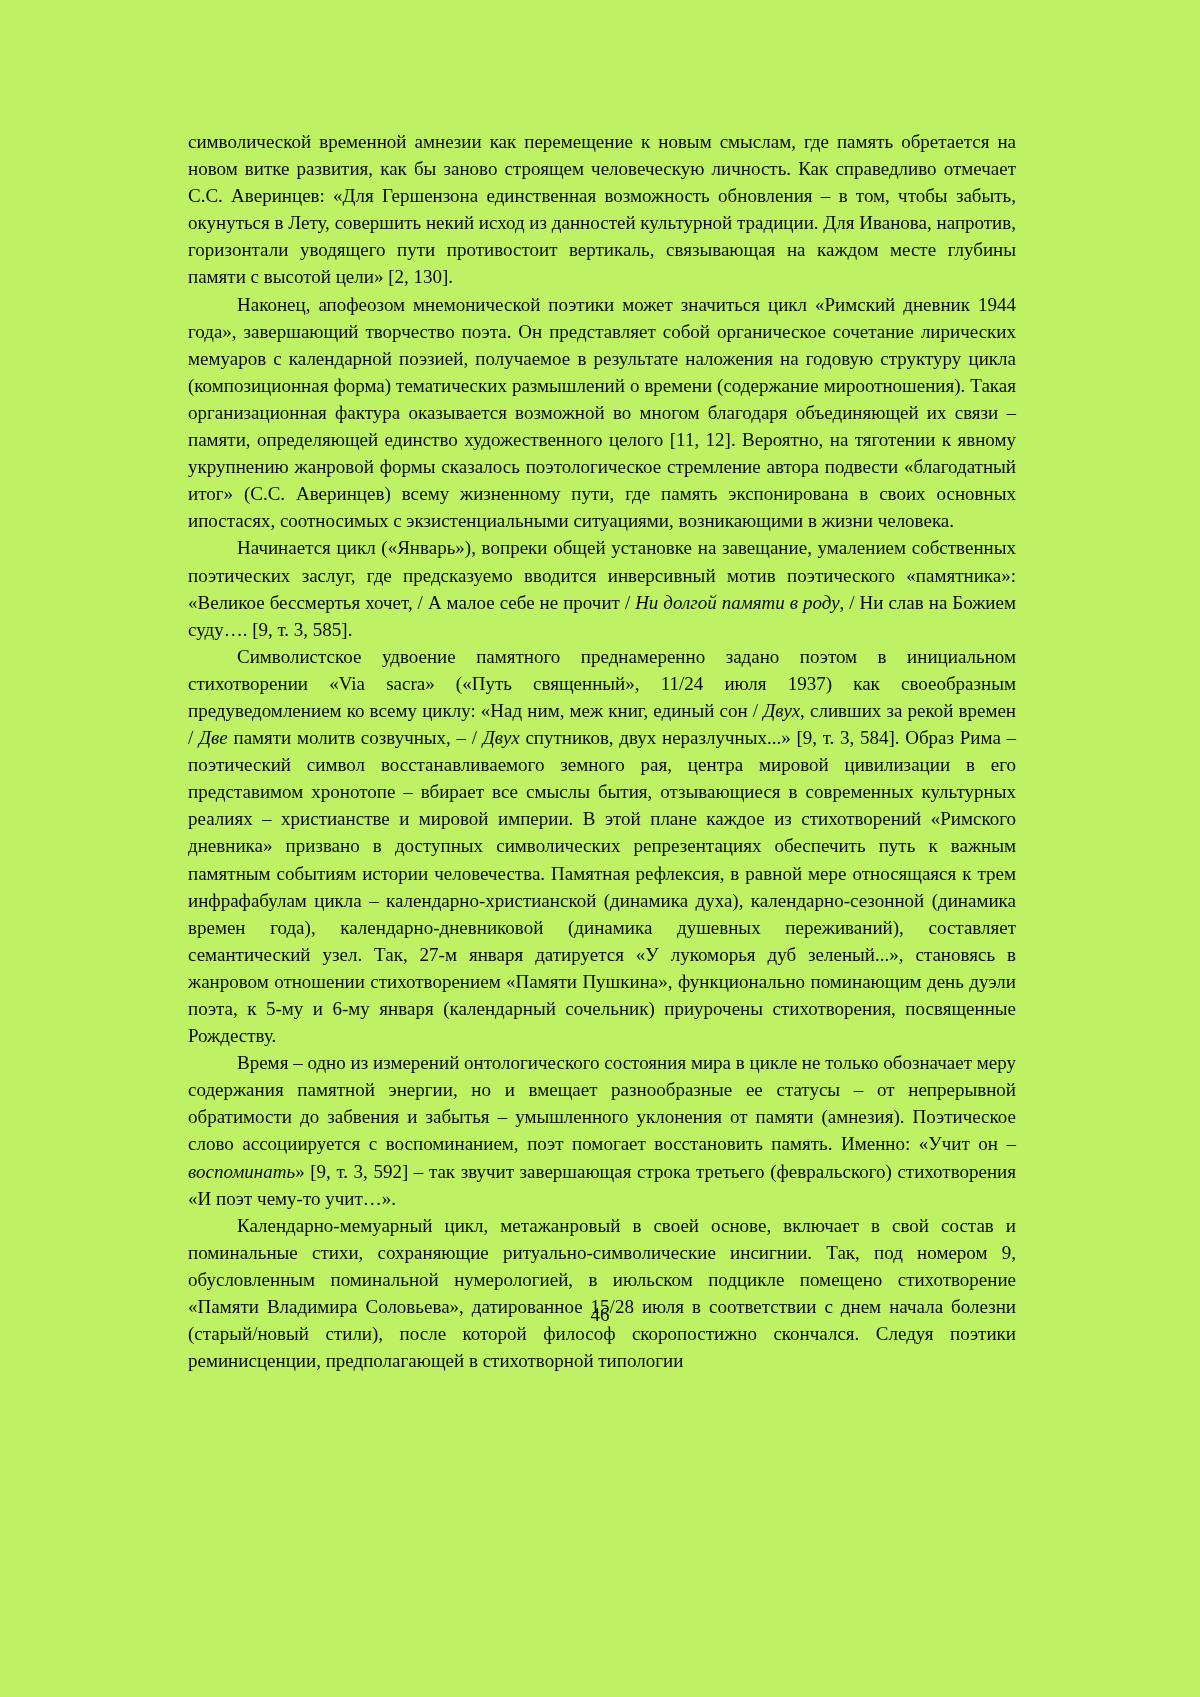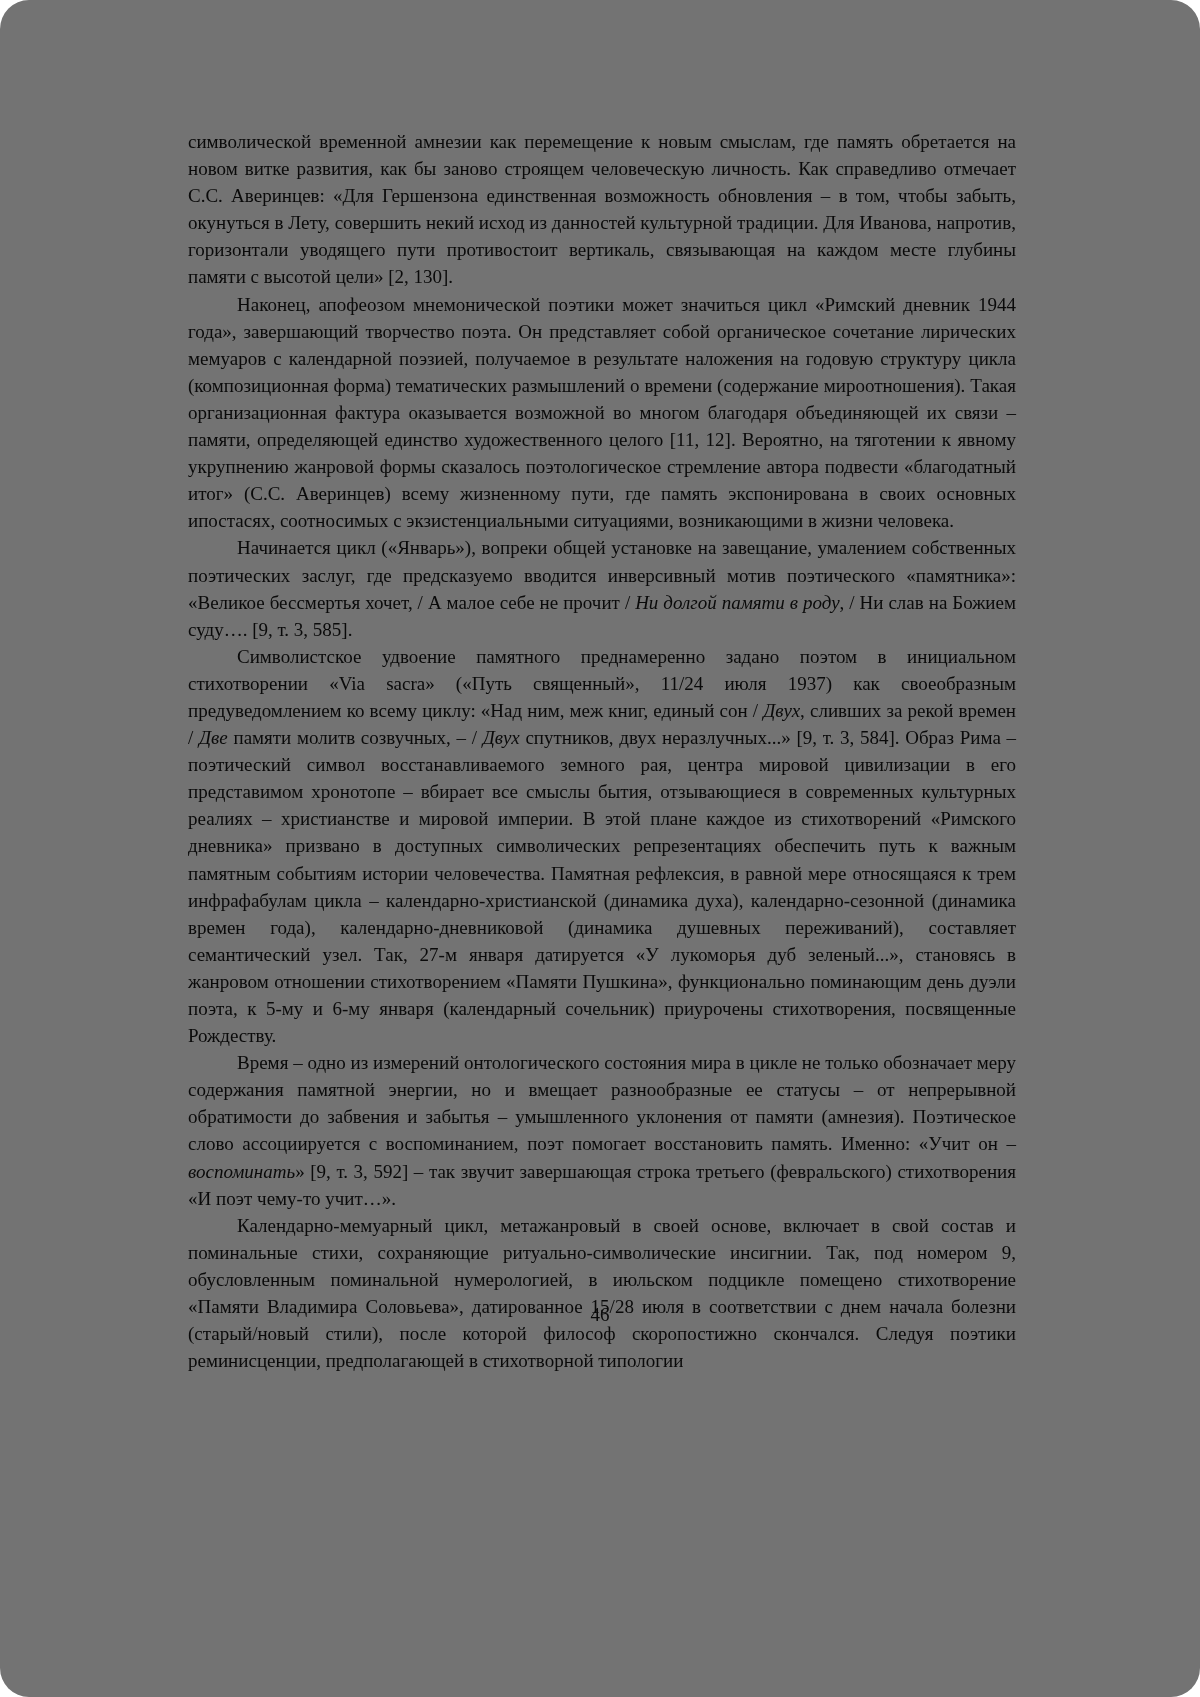--- a/index.html
+++ b/index.html
@@ -10,22 +10,21 @@
   body {
     width: 1200px;
     height: 1697px;
     position: relative;
     font-family: "Liberation Serif", serif;
     color: #0a0a0a;
   }
   .page {
     position: absolute;
     inset: 0;
-    background: #737373;
-    border-radius: 29px;
+    background: #bef264;
   }
   .text-block {
     position: absolute;
     left: 188px;
     top: 128px;
     width: 828px;
     text-align: justify;
     font-size: 19px;
     line-height: 27.1px;
     letter-spacing: 0px;

